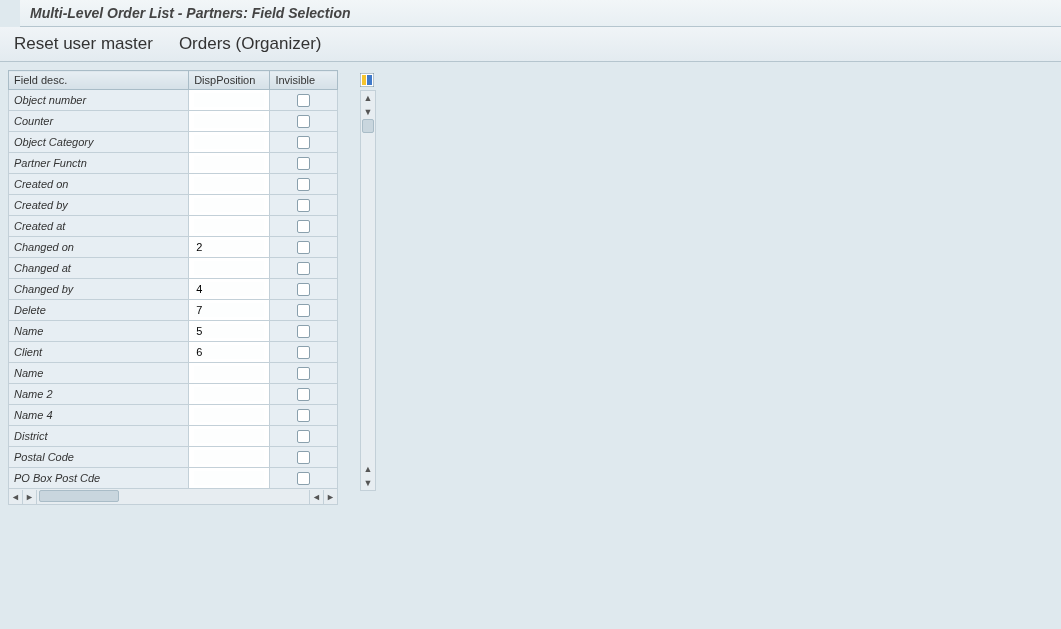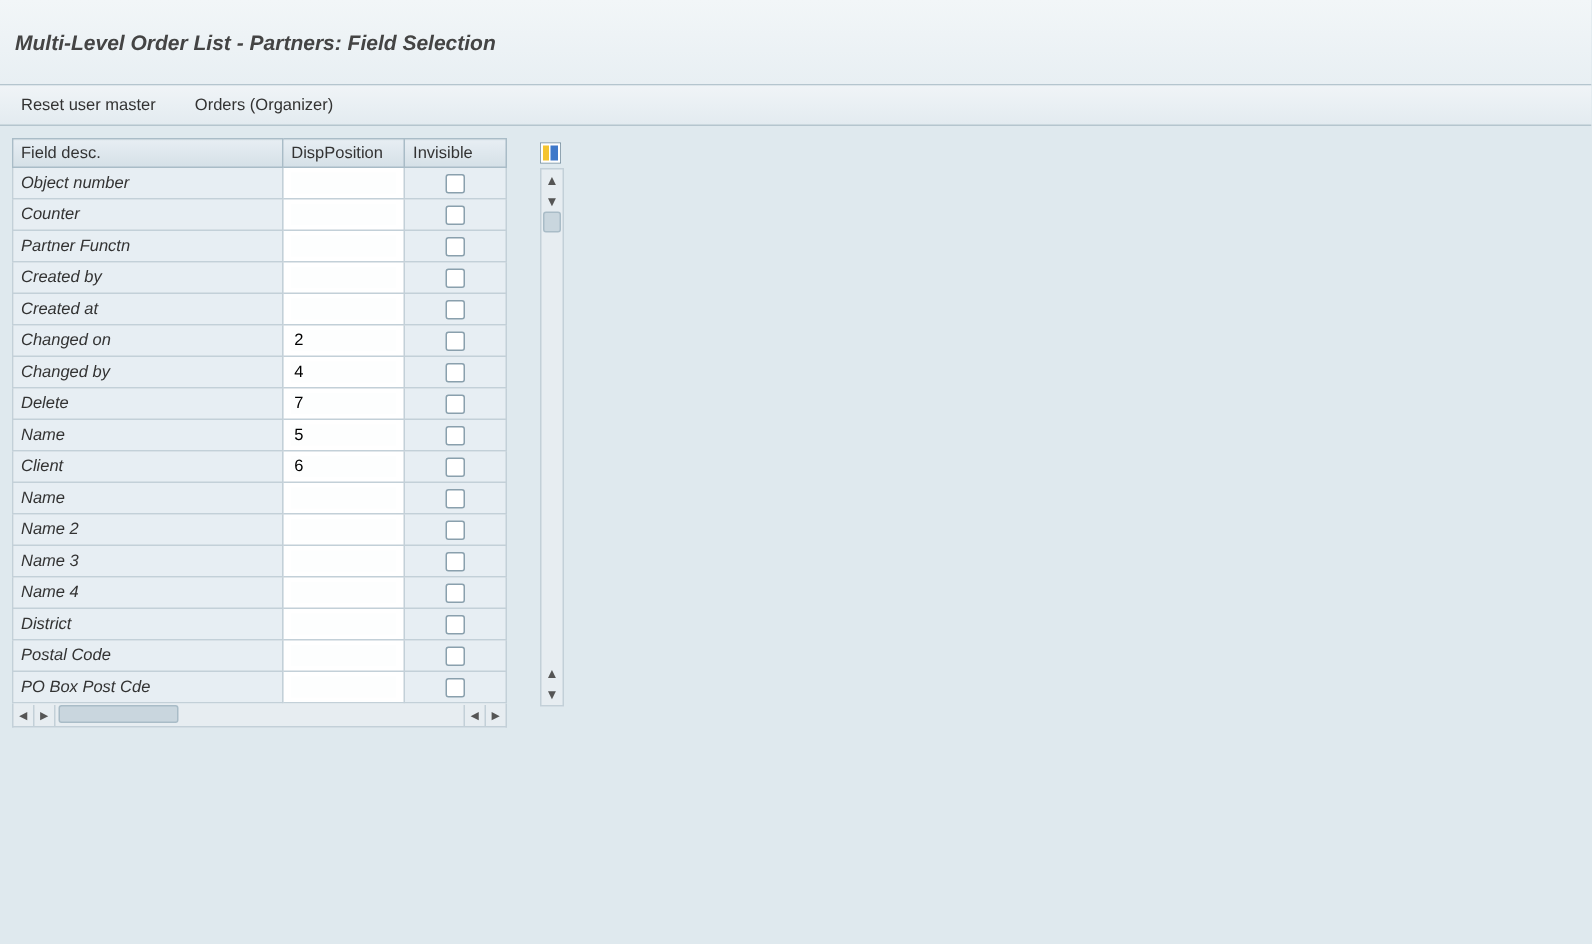--- a/index.html
+++ b/index.html
@@ -8,39 +8,40 @@
       font-size: 11px;
       background: #dfe9ee;
       color: #333;
       width: 1061px;
       height: 629px;
       overflow: hidden;
     }
     .title-bar {
       background: linear-gradient(to bottom, #f2f6f8 0%, #e8eff3 100%);
       border-bottom: 1px solid #b5c5ce;
-      padding: 20px 10px;
+      padding: 5px 10px;
+      margin-left: 20px;
     }
     .title-bar h1 {
       font-size: 14px;
       font-weight: bold;
       font-style: italic;
       color: #444;
     }
     .toolbar {
       background: linear-gradient(to bottom, #f0f4f7 0%, #e3ebf0 100%);
       border-bottom: 1px solid #b5c5ce;
       padding: 5px 10px;
       display: flex;
       gap: 18px;
     }
     .toolbar-btn {
       background: transparent;
       border: none;
-      font-size: 11px;
+      font-size: 17px;
       color: #333;
       cursor: pointer;
       padding: 2px 4px;
     }
     .content-area {
       padding: 8px;
       display: flex;
       align-items: flex-end;
     }
     .table-wrapper {
@@ -194,40 +195,55 @@
             <td class="col-desc">Object number</td>
             <td class="col-pos"><input type="text" style=""></td>
             <td class="col-inv"><span class="chk"></span></td>
           </tr>
           <tr>
             <td class="col-desc">Counter</td>
             <td class="col-pos"><input type="text" style=""></td>
             <td class="col-inv"><span class="chk"></span></td>
           </tr>
           <tr>
+            <td class="col-desc">Object Category</td>
+            <td class="col-pos"><input type="text" style=""></td>
+            <td class="col-inv"><span class="chk"></span></td>
+          </tr>
+          <tr>
             <td class="col-desc">Partner Functn</td>
+            <td class="col-pos"><input type="text" style=""></td>
+            <td class="col-inv"><span class="chk"></span></td>
+          </tr>
+          <tr>
+            <td class="col-desc">Created on</td>
             <td class="col-pos"><input type="text" style=""></td>
             <td class="col-inv"><span class="chk"></span></td>
           </tr>
           <tr>
             <td class="col-desc">Created by</td>
             <td class="col-pos"><input type="text" style=""></td>
             <td class="col-inv"><span class="chk"></span></td>
           </tr>
           <tr>
             <td class="col-desc">Created at</td>
             <td class="col-pos"><input type="text" style=""></td>
             <td class="col-inv"><span class="chk"></span></td>
           </tr>
           <tr>
             <td class="col-desc">Changed on</td>
             <td class="col-pos"><input type="text" value="2" style=""></td>
             <td class="col-inv"><span class="chk"></span></td>
           </tr>
           <tr>
+            <td class="col-desc">Changed at</td>
+            <td class="col-pos"><input type="text" style=""></td>
+            <td class="col-inv"><span class="chk"></span></td>
+          </tr>
+          <tr>
             <td class="col-desc">Changed by</td>
             <td class="col-pos"><input type="text" value="4" style=""></td>
             <td class="col-inv"><span class="chk"></span></td>
           </tr>
           <tr>
             <td class="col-desc">Delete</td>
             <td class="col-pos"><input type="text" value="7" style=""></td>
             <td class="col-inv"><span class="chk"></span></td>
           </tr>
           <tr>
@@ -240,25 +256,20 @@
             <td class="col-pos"><input type="text" value="6" style=""></td>
             <td class="col-inv"><span class="chk"></span></td>
           </tr>
           <tr>
             <td class="col-desc">Name</td>
             <td class="col-pos"><input type="text" style=""></td>
             <td class="col-inv"><span class="chk"></span></td>
           </tr>
           <tr>
             <td class="col-desc">Name 2</td>
-            <td class="col-pos"><input type="text" style=""></td>
-            <td class="col-inv"><span class="chk"></span></td>
-          </tr>
-          <tr>
-            <td class="col-desc">Name 3</td>
             <td class="col-pos"><input type="text" style=""></td>
             <td class="col-inv"><span class="chk"></span></td>
           </tr>
           <tr>
             <td class="col-desc">Name 4</td>
             <td class="col-pos"><input type="text" style=""></td>
             <td class="col-inv"><span class="chk"></span></td>
           </tr>
           <tr>
             <td class="col-desc">District</td>

